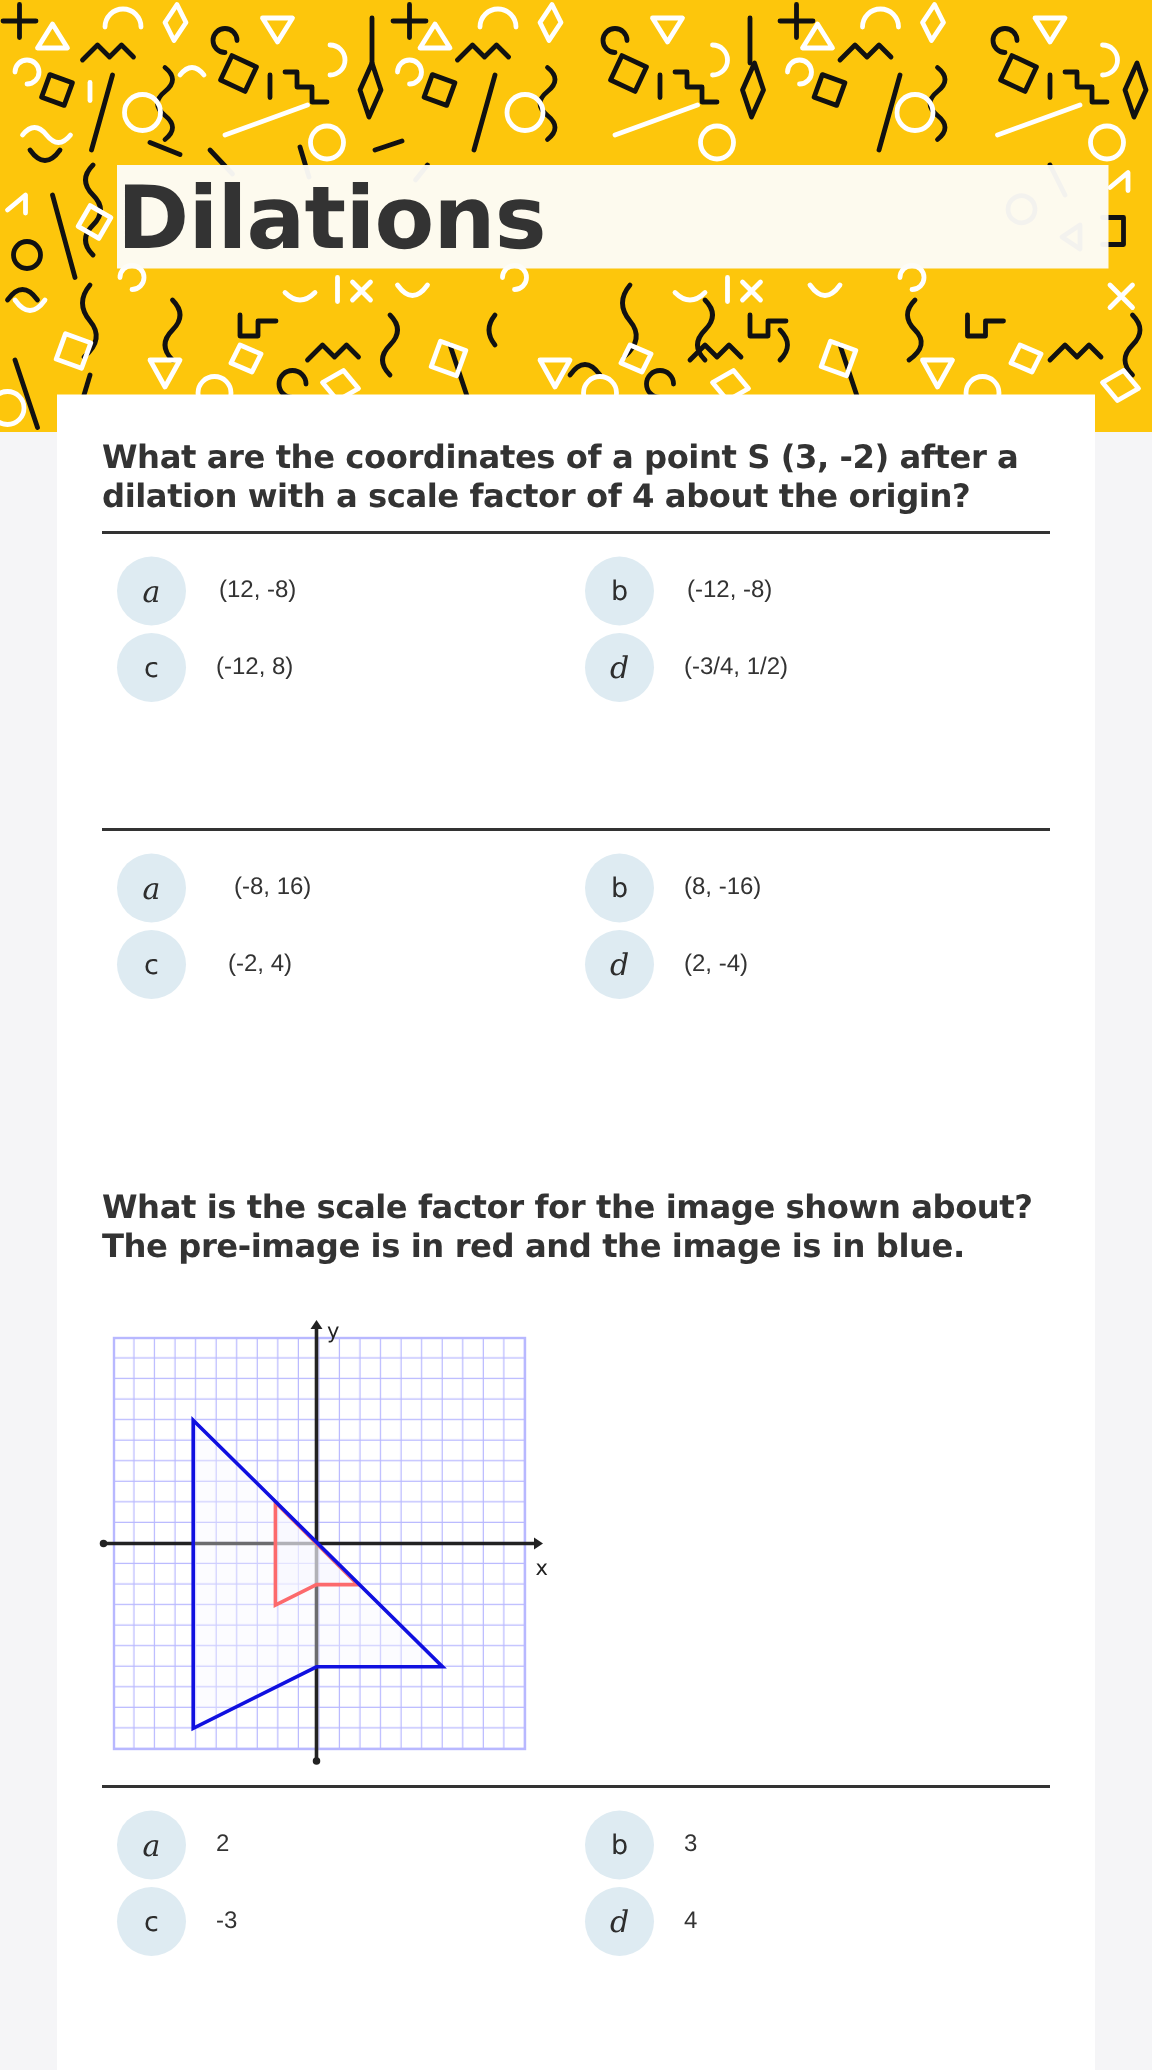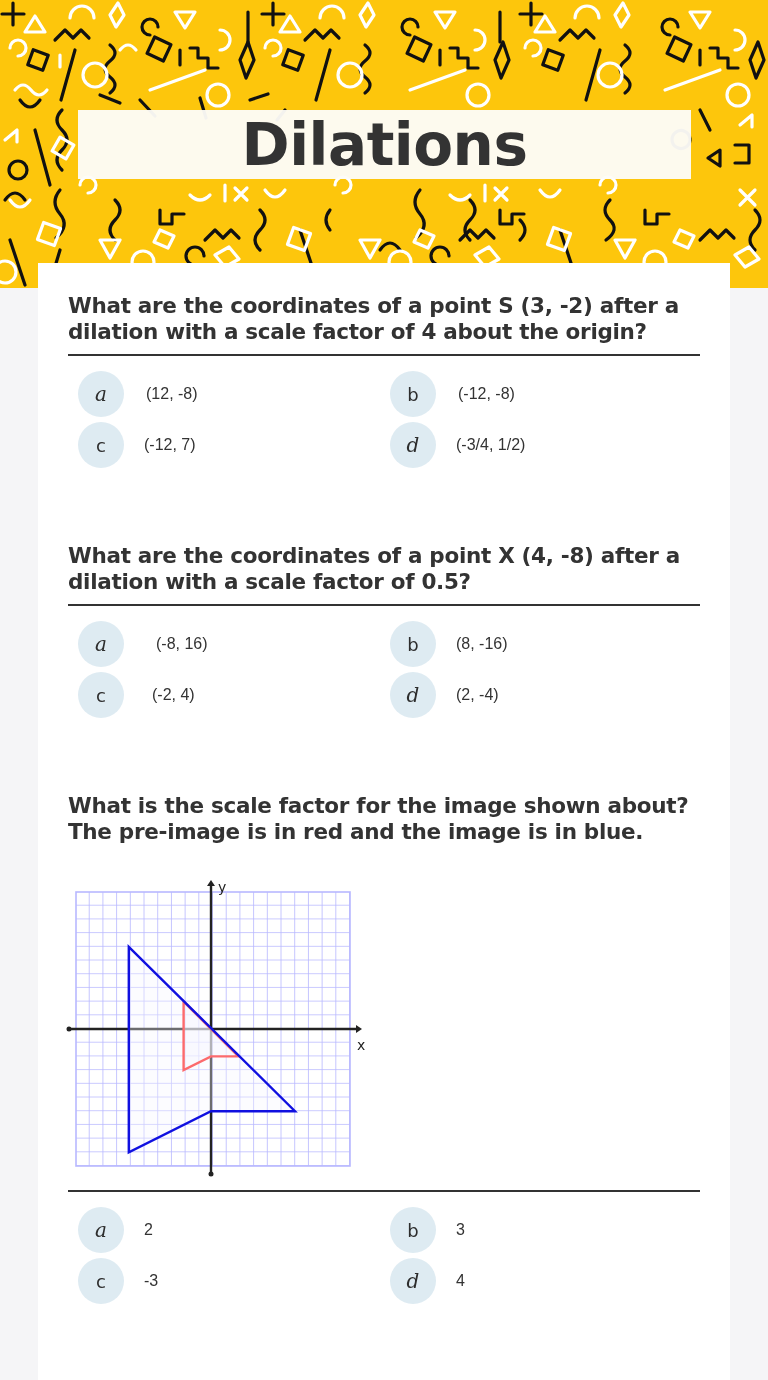--- a/index.html
+++ b/index.html
@@ -1,21 +1,21 @@
 <!DOCTYPE html>
 <html><head>
 <meta charset="utf-8">
 <style>
   * { box-sizing: border-box; margin: 0; padding: 0; }
   html, body { width: 768px; height: 1380px; overflow: hidden; }
   body { background: #f5f5f7; font-family: "DejaVu Sans", sans-serif; color: #2d2d2d; position: relative; }
 
   .banner { position: absolute; left: 0; top: 0; width: 768px; height: 288px; background: #fdc60c; overflow: hidden; }
   .banner svg.pattern { position: absolute; left: 0; top: 0; }
-  .title-box { position: absolute; left: 78px; top: 110px; width: 613px; height: 69px; background: rgba(253,252,248,0.96); display: flex; align-items: center; justify-content: center; }
+  .title-box { position: absolute; left: 78px; top: 110px; width: 661px; height: 69px; background: rgba(253,252,248,0.96); display: flex; align-items: center; }
   .title { font-family: "DejaVu Sans", sans-serif; font-weight: bold; font-size: 58px; color: #333333; letter-spacing: -0.5px; }
 
   .card { position: absolute; left: 38px; top: 263px; width: 692px; height: 1330px; background: #ffffff; }
 
   .question { position: absolute; left: 30px; width: 632px; }
   .q-text { font-family: "DejaVu Sans", sans-serif; font-weight: bold; font-size: 21.5px; line-height: 26px; color: #333333; letter-spacing: -0.3px; }
   .q-rule { height: 2px; background: #333333; width: 632px; }
   .options { position: relative; width: 632px; height: 104px; }
   .option { position: absolute; display: flex; align-items: center; height: 46px; }
   .bubble { width: 46px; height: 46px; border-radius: 50%; background: #deebf2; display: flex; align-items: center; justify-content: center; font-family: "DejaVu Serif", serif; font-size: 20px; color: #2d2d2d; font-style: italic; }
@@ -175,31 +175,30 @@
       <div class="option" style="left:10px; top:0;">
         <div class="bubble">a</div>
         <span class="opt-text">(12, -8)</span>
       </div>
       <div class="option" style="left:322px; top:0;">
         <div class="bubble upright">b</div>
         <span class="opt-text">(-12, -8)</span>
       </div>
       <div class="option" style="left:10px; top:51px;">
         <div class="bubble upright">c</div>
-        <span class="opt-text" style="margin-left:20px;">(-12, 7)</span>
+        <span class="opt-text" style="margin-left:20px;">(-12, 8)</span>
       </div>
       <div class="option" style="left:322px; top:51px;">
         <div class="bubble">d</div>
         <span class="opt-text" style="margin-left:20px;text-align:center;">(-3/4, 1/2)</span>
       </div>
     </div>
   </div>
 
   <div class="question" style="top:280px;">
-    <div class="q-text">What are the coordinates of a point X (4, -8) after a dilation with a scale factor of 0.5?</div>
     <div class="q-rule" style="margin-top:9px;"></div>
     <div class="options" style="margin-top:15px;">
       <div class="option" style="left:10px; top:0;">
         <div class="bubble">a</div>
         <span class="opt-text" style="margin-left:32px;">(-8, 16)</span>
       </div>
       <div class="option" style="left:322px; top:0;">
         <div class="bubble upright">b</div>
         <span class="opt-text" style="margin-left:20px;">(8, -16)</span>
       </div>

